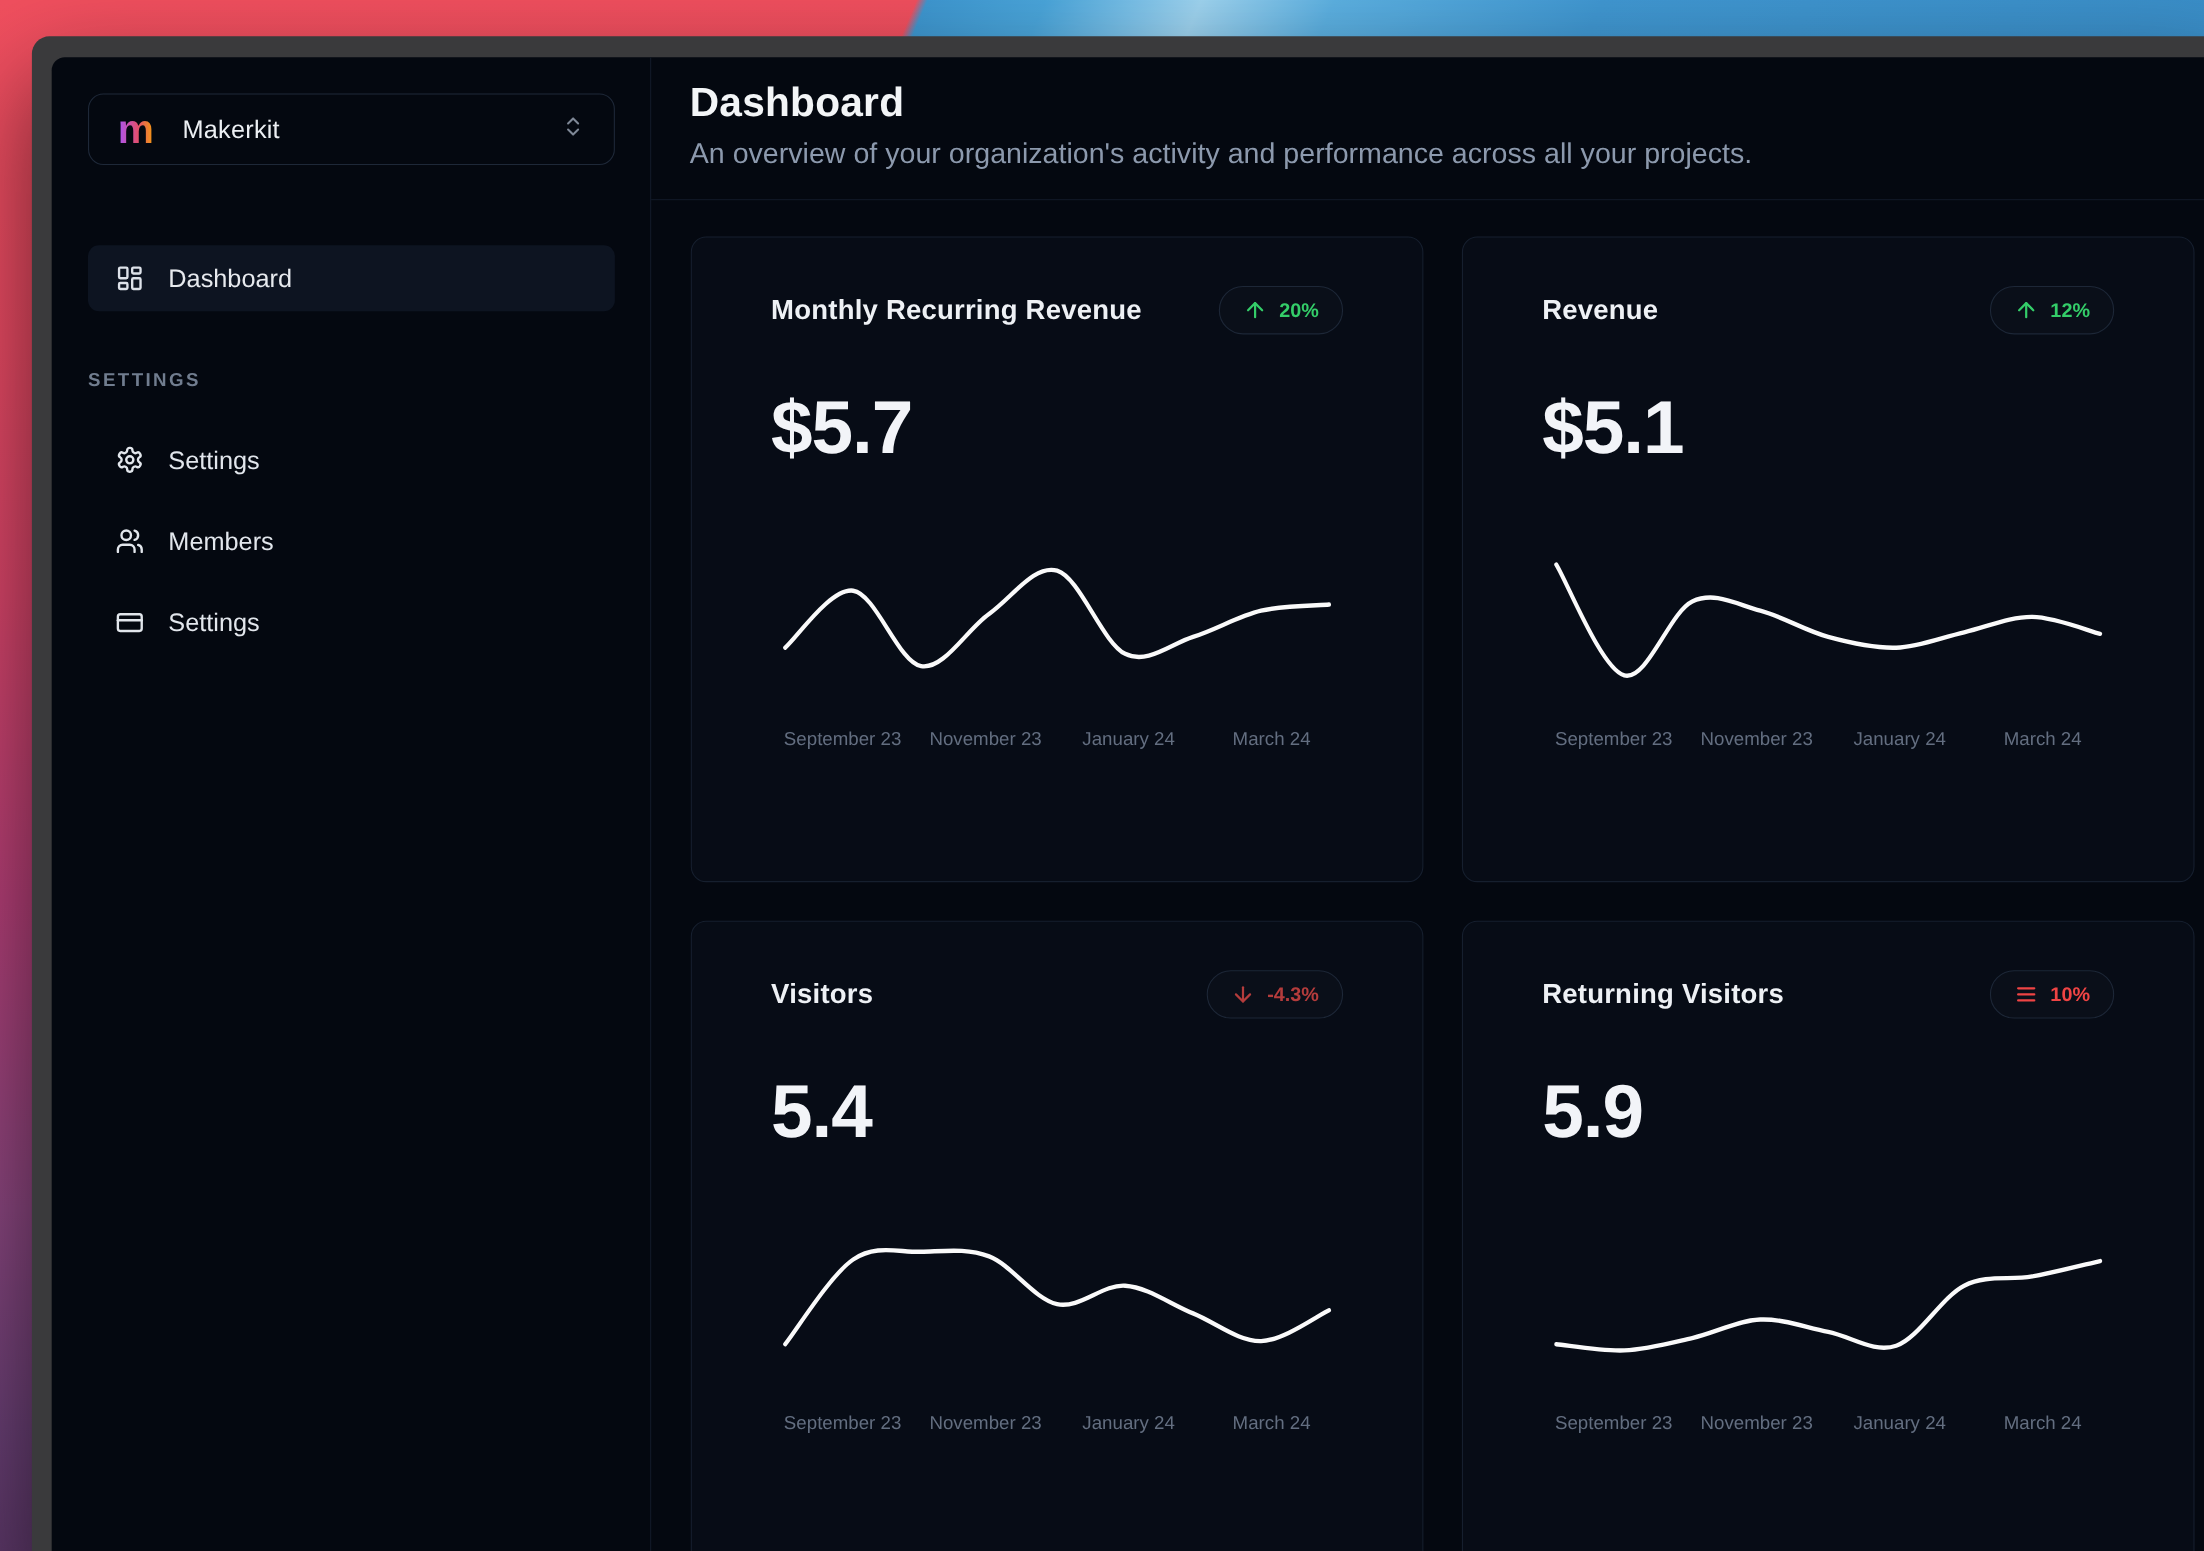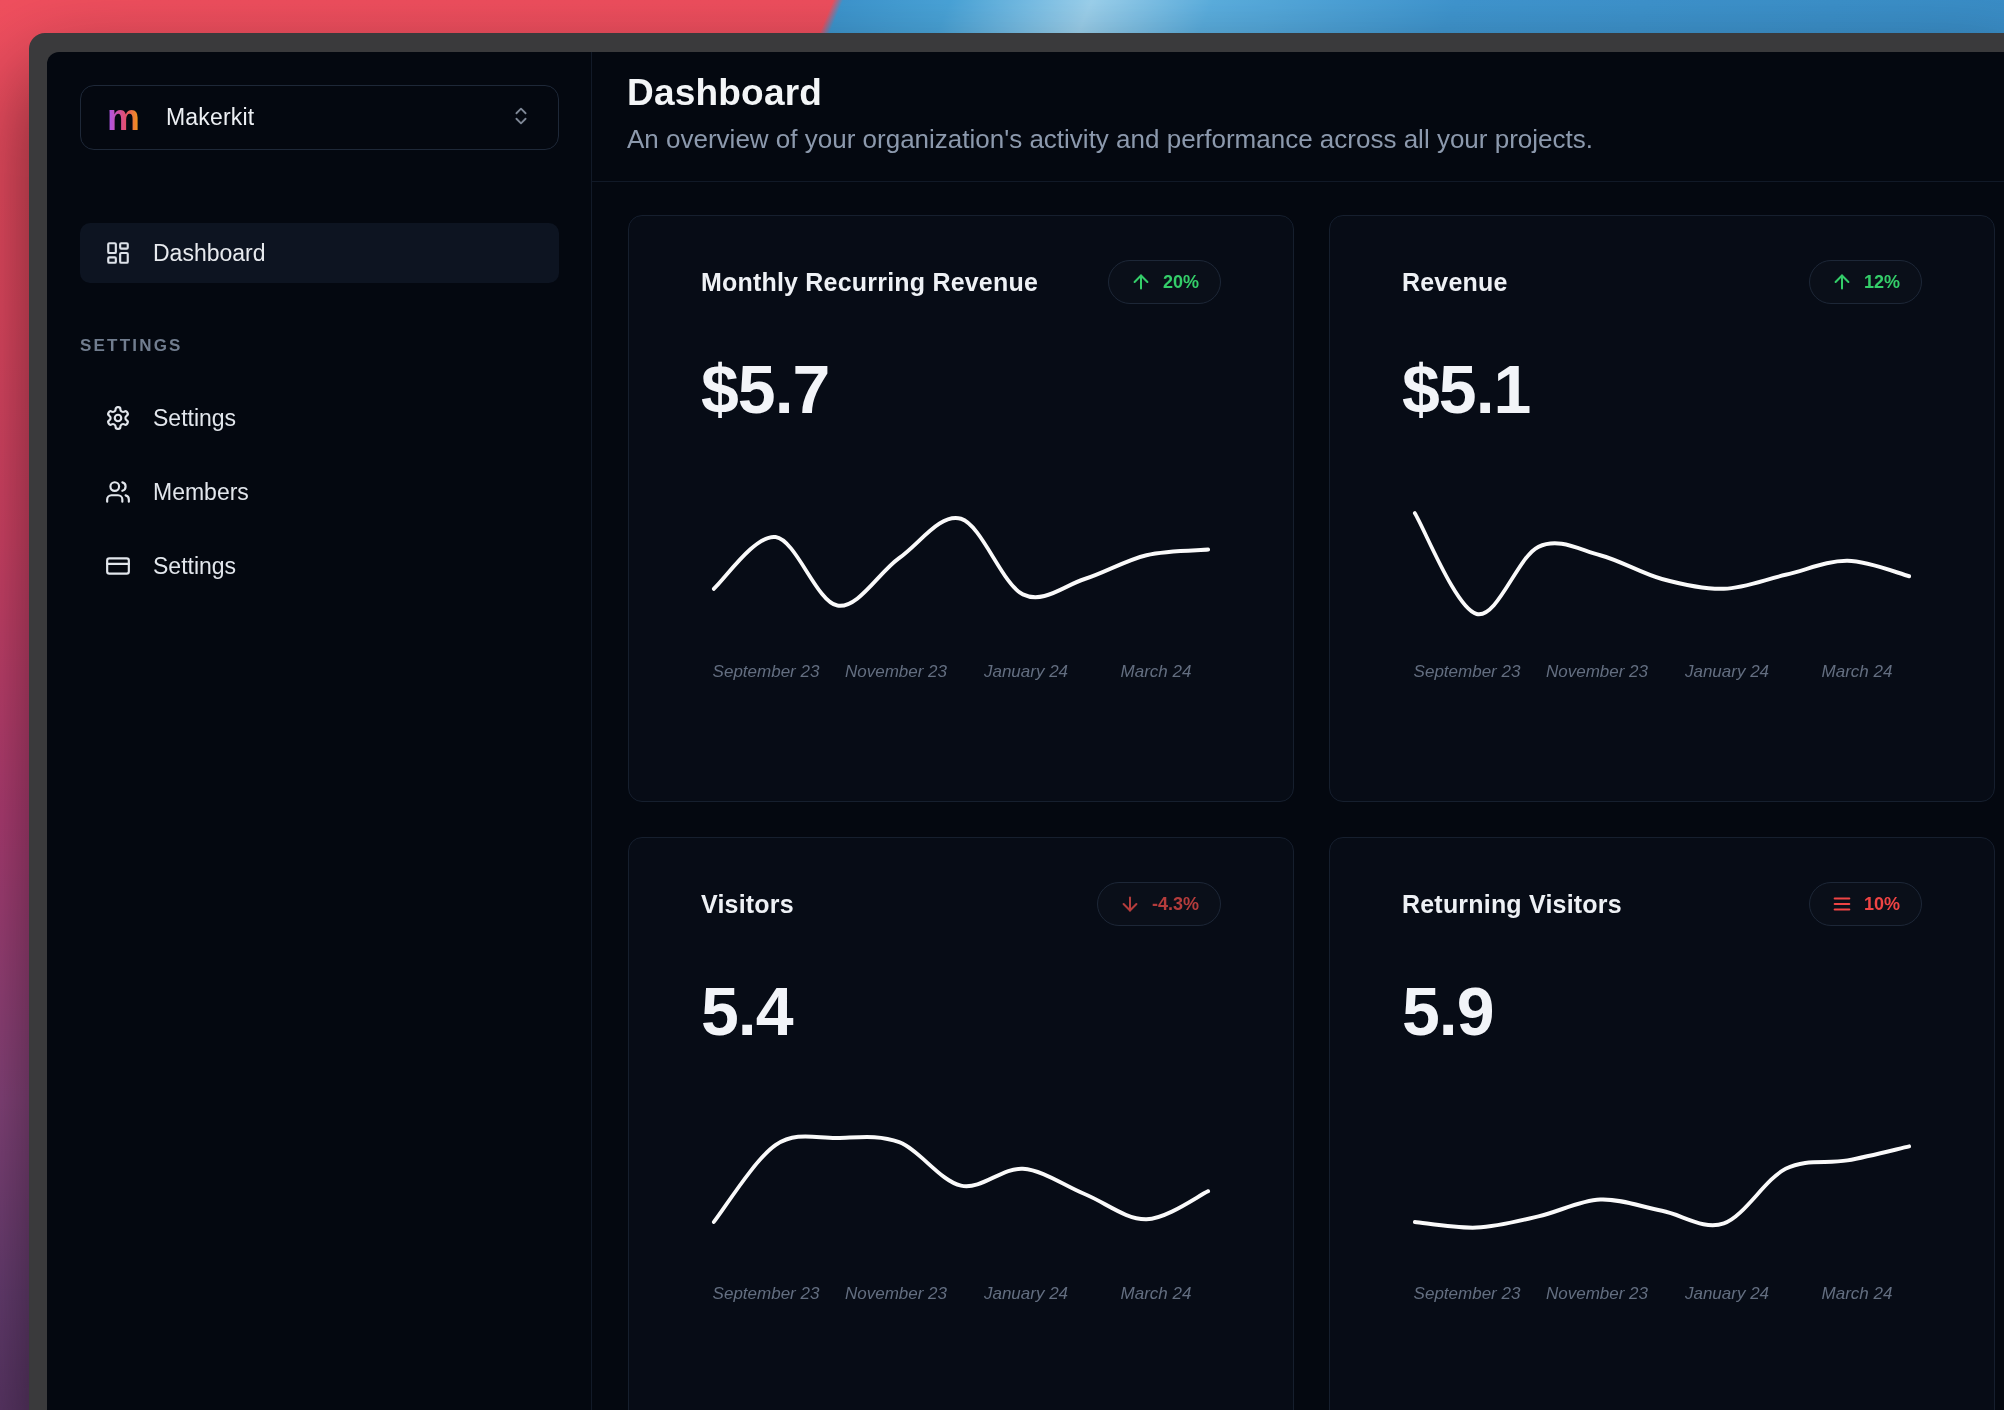--- a/index.html
+++ b/index.html
@@ -49,21 +49,21 @@
   .card-title { font-size:25px; font-weight:600; color:#eef1f5; letter-spacing:.2px; }
   .badge { display:inline-flex; align-items:center; gap:11px; height:44px; padding:0 21px;
     border:1px solid #1d2737; border-radius:24px; font-size:18px; font-weight:600; background:rgba(255,255,255,.015); }
   .badge svg { width:22px; height:22px; }
   .badge--green { color:#34cd69; }
   .badge--red { color:#b43c3c; }
   .badge--orange { color:#ef4444; }
   .card-value { margin-top:46px; font-size:68px; font-weight:700; color:#f2f4f8; letter-spacing:-1px; }
   .chart { margin-top:62px; }
   .sparkline { display:block; width:100%; height:170px; }
-  .tick-row { position:relative; height:28px; margin-top:2px;font-style:italic; }
+  .tick-row { position:relative; height:28px; margin-top:2px; }
   .tick { position:absolute; top:0; transform:translateX(-50%); font-size:17px; color:#636e80; white-space:nowrap; }
 </style>
 </head>
 <body>
 
 <div class="stage">
   <div class="sky"></div>
 
   <div class="window">
     <div class="app">

